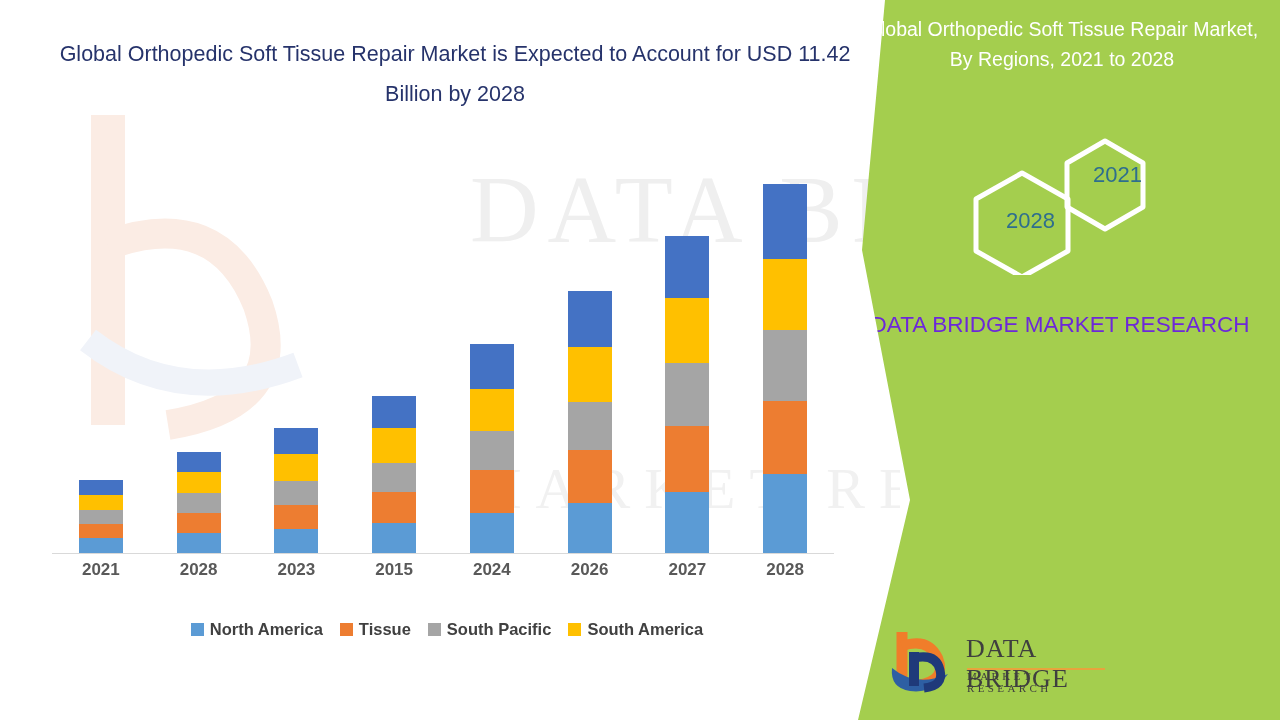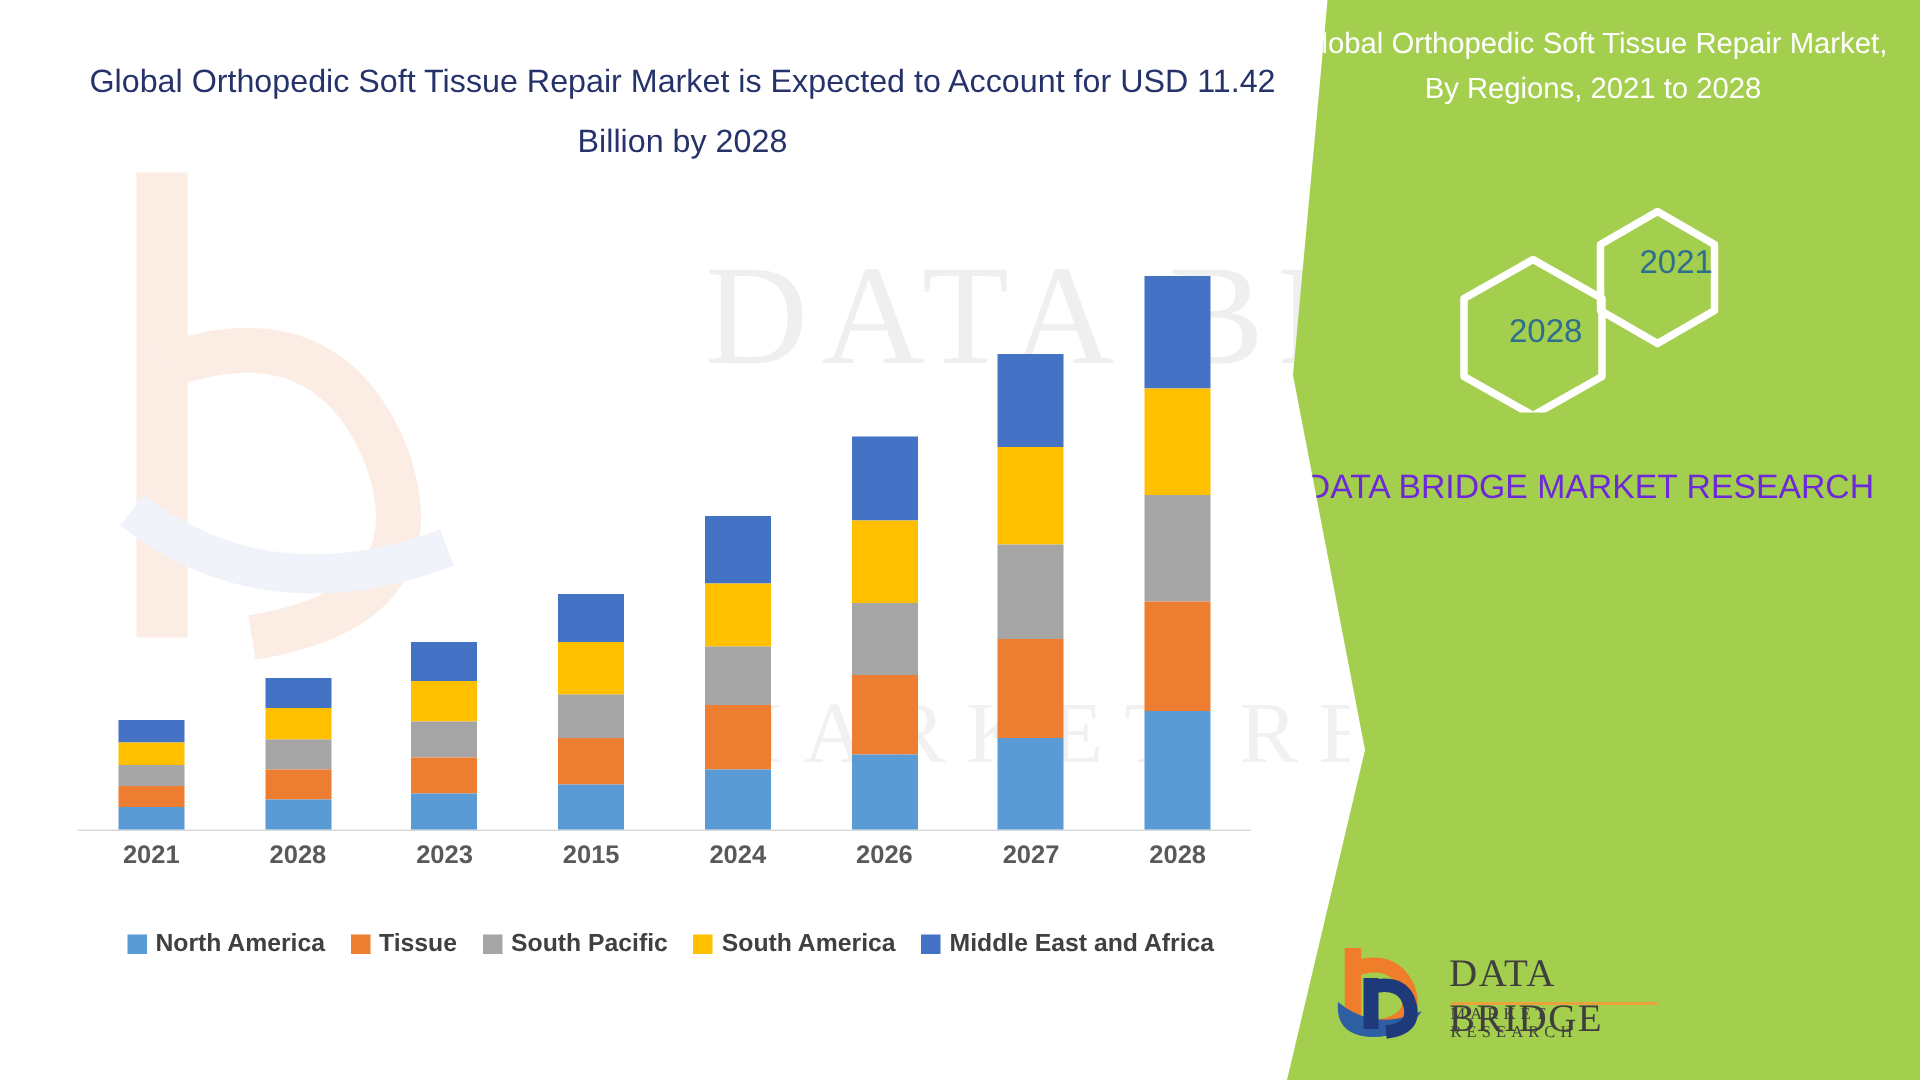--- a/index.html
+++ b/index.html
@@ -218,24 +218,20 @@
           <span class="legend-swatch" style="background: rgb(237, 125, 49);"></span>
           <span class="legend-label">Tissue</span>
         </div>
         <div class="legend-item">
           <span class="legend-swatch" style="background: rgb(165, 165, 165);"></span>
           <span class="legend-label">South Pacific</span>
         </div>
         <div class="legend-item">
           <span class="legend-swatch" style="background: rgb(255, 192, 0);"></span>
           <span class="legend-label">South America</span>
-        </div>
-        <div class="legend-item">
-          <span class="legend-swatch" style="background: rgb(68, 114, 196);"></span>
-          <span class="legend-label">Middle East and Africa</span>
         </div>
       </div>
   </div>
 
   <div class="right-panel">
     <div class="green-title">Global Orthopedic Soft Tissue Repair Market, By Regions, 2021 to 2028</div>
 
     <div class="hex-wrap">
       <svg width="220" height="140" viewBox="0 0 220 140">
         <polygon points="145,6 183,28 183,72 145,94 107,72 107,28" fill="none" stroke="#ffffff" stroke-width="5" stroke-linejoin="round"></polygon>

